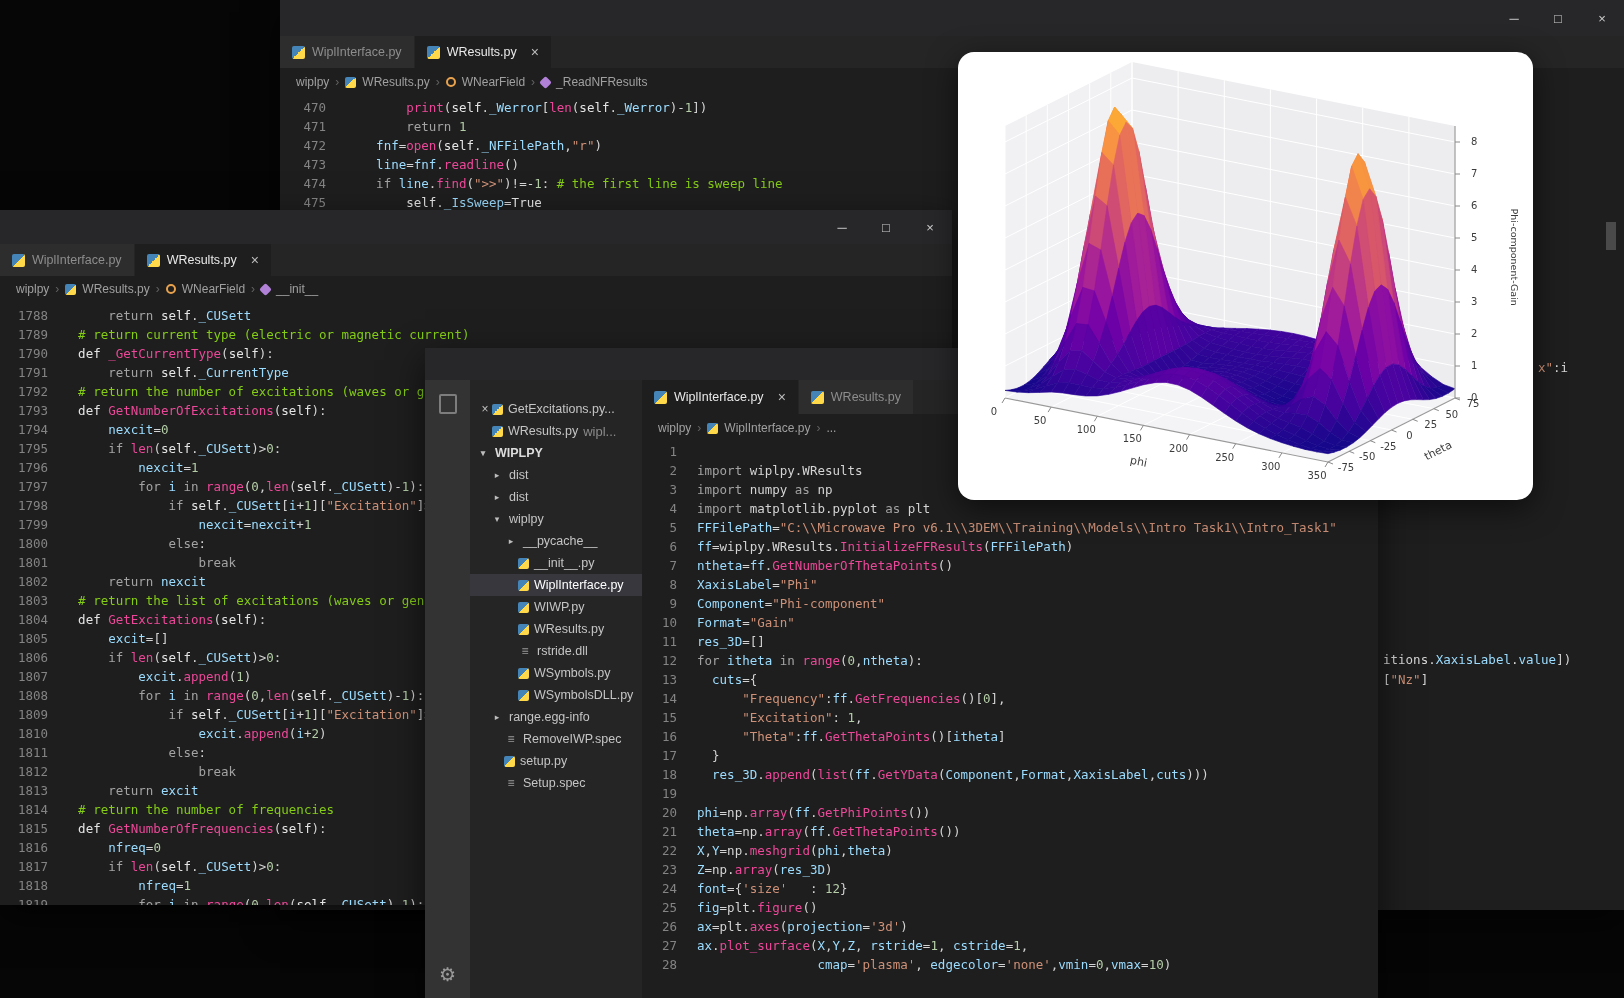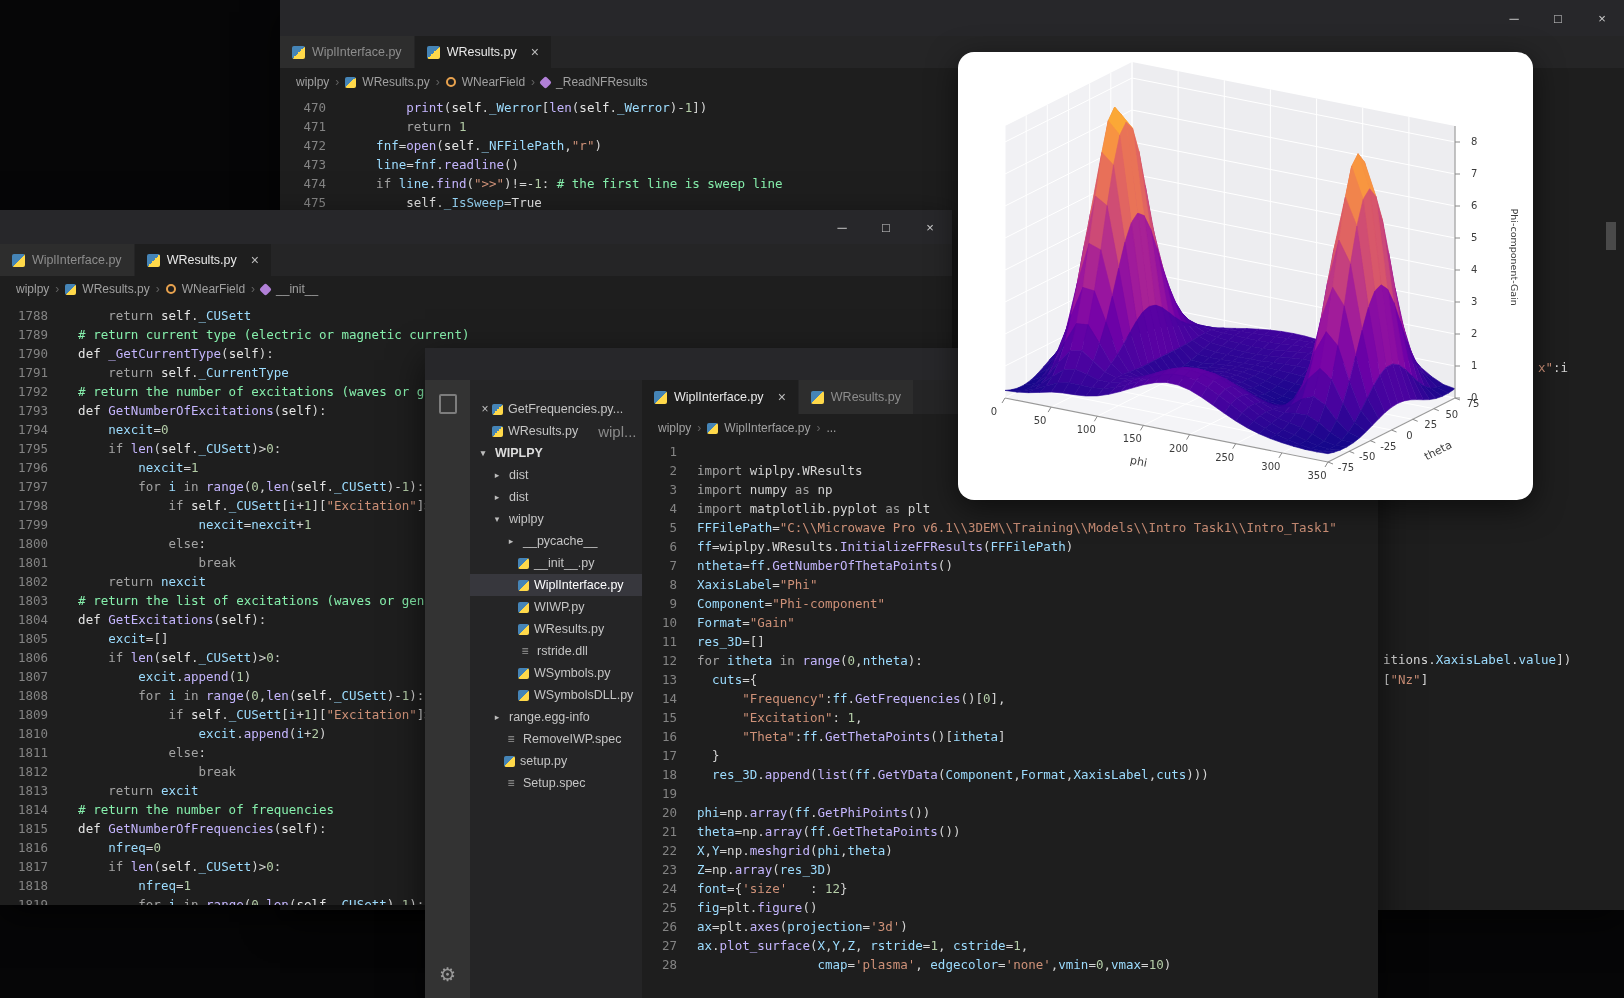--- a/index.html
+++ b/index.html
@@ -26,22 +26,22 @@
   .crumbs .sep{color:#626262;font-size:12px}
   .crumbs .crumb{white-space:nowrap}
 
   .code{font-family:"DejaVu Sans Mono","Liberation Mono",monospace;font-size:12.5px;line-height:19px;white-space:pre;color:#d4d4d4}
   .cl{display:flex;height:19px}
   .ln{color:#848484;text-align:right;flex:none}
   .ct{flex:none}
   #winA .ln{width:46px;margin-right:20px}
   #winB .ln{width:48px;}
   #winC .ln{width:35px;margin-right:20px}
-  .c-k{color:#a3a3a3}.c-b{color:#e5e5e5}.c-f{color:#c4b5fd}.c-s{color:#ce9178}
-  .c-n{color:#b5cea8}.c-c{color:#86efac}.c-v{color:#9cdcfe}.c-t{color:#d4d4d4}
+  .c-k{color:#a3a3a3}.c-b{color:#e5e5e5}.c-f{color:#ec4899}.c-s{color:#ce9178}
+  .c-n{color:#b5cea8}.c-c{color:#84cc16}.c-v{color:#9cdcfe}.c-t{color:#d4d4d4}
   .frag{position:absolute;white-space:pre}
 
   
   #winA{left:280px;top:0;width:1344px;height:910px;z-index:1}
   #winA .titlebar{height:36px}
   #winA .tabsbar{height:32px}
   #winA .crumbs{height:28px}
   #winA .editor{padding-top:2px}
   #winA .scrollthumb{position:absolute;right:8px;top:222px;width:10px;height:28px;background:#4a4a4a}
 
@@ -59,21 +59,21 @@
   .activitybar{width:45px;background:#333333;flex:none;display:flex;flex-direction:column;align-items:center;justify-content:space-between;padding:14px 0}
   .actfiles{width:18px;height:20px;border:2px solid #7d7d7d;border-radius:2px}
   .actgear{color:#9a9a9a;font-size:19px;line-height:1}
   .sidebar{width:172px;background:#252526;flex:none;padding-top:18px;overflow:hidden}
   .trow{display:flex;align-items:center;height:22px;font-size:12.5px;color:#c5c5c5;white-space:nowrap;overflow:hidden}
   .trow.sel{background:#37373d;color:#ffffff}
   .trow.root{font-weight:bold;color:#dcdcdc}
   .trow .chev{width:14px;color:#bdbdbd;font-size:9px;flex:none;text-align:center}
   .trow .spacer{width:14px;flex:none}
   .trow .tlabel{margin-left:5px}
-  .trow .dim{color:#8a8a8a;margin-left:20px;font-size:15px}
+  .trow .dim{color:#8a8a8a;margin-left:5px;font-size:13px}
   .trow .oeclose{width:14px;color:#c0c0c0;font-size:12px;text-align:center;flex:none}
   .editorgroup{flex:1;display:flex;flex-direction:column;min-width:0;background:#1e1e1e}
   #winC .tabsbar{height:34px;flex:none}
   #winC .crumbs{height:28px;flex:none}
   #winC .editor{flex:1}
 
   
   #plotwin{position:absolute;left:958px;top:52px;width:575px;height:448px;background:#ffffff;border-radius:16px;box-shadow:0 8px 30px rgba(0,0,0,.55);z-index:40;overflow:hidden}
   #plotwin svg{display:block}
 </style>
@@ -161,21 +161,21 @@
   <div class="cbody">
     <div class="activitybar">
       <span class="actfiles"></span>
       <span class="actgear">⚙</span>
     </div>
     <div class="sidebar">
       <div id="openEditors">
           <div class="trow" style="padding-left: 8px;">
             <span class="oeclose">×</span>
             <span class="pyicon sm"></span>
-            <span class="tlabel">GetFrequencies.py...</span>
+            <span class="tlabel">GetExcitations.py...</span>
           </div>
           <div class="trow" style="padding-left: 8px;">
             <span class="spacer"></span>
             <span class="pyicon sm"></span>
             <span class="tlabel">WResults.py</span>
             <span class="dim">wipl...</span>
           </div>
         </div>
       <div id="tree">
           <div class="trow root" style="padding-left: 6px;">

